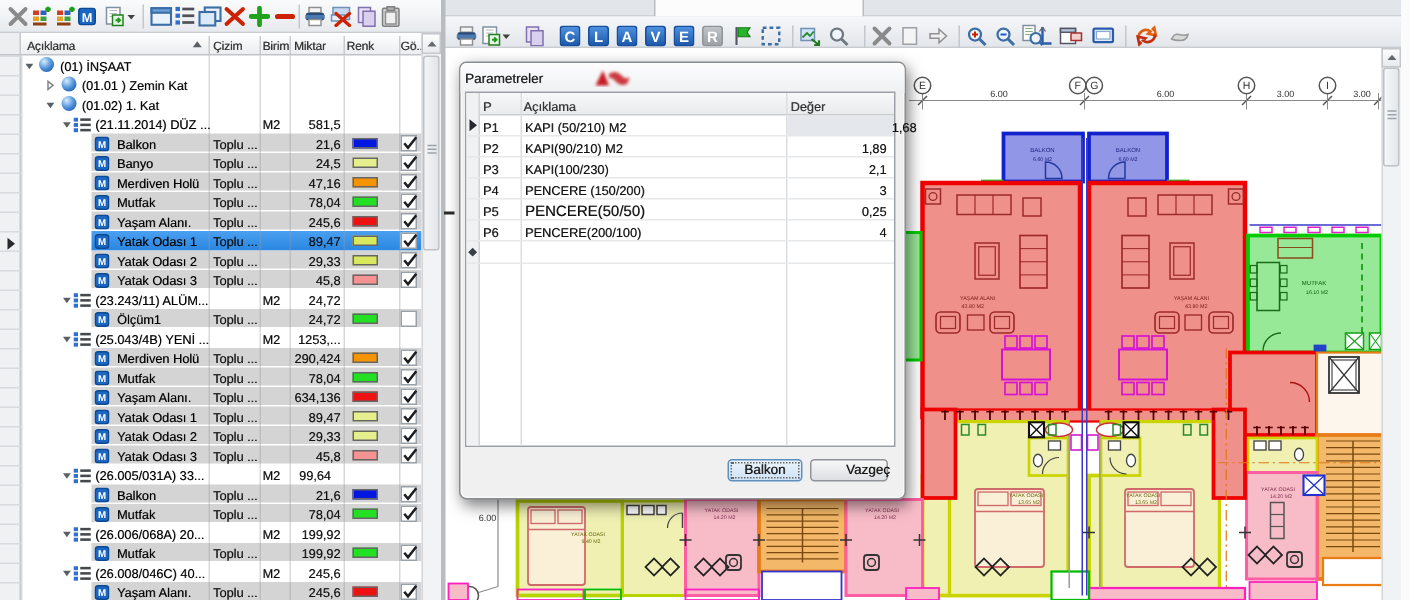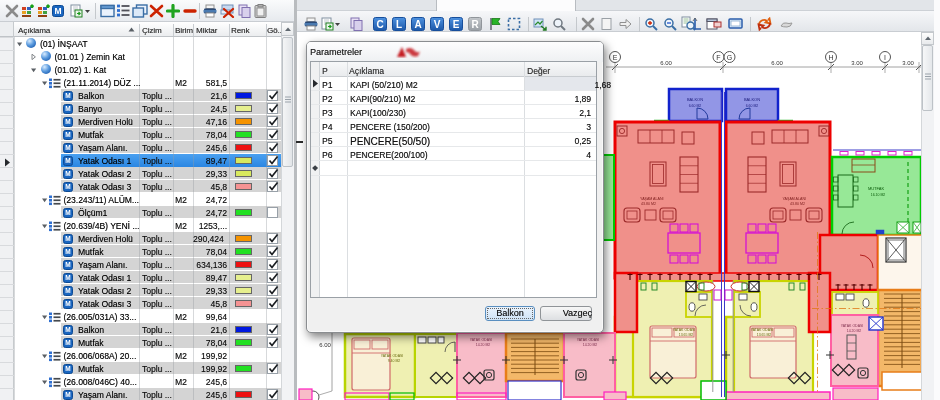--- a/index.html
+++ b/index.html
@@ -278,30 +278,30 @@
     <path d="M1 1.5 L6.2 1.5 L3.6 5.2 Z" fill="#5a5f64"></path>
   </svg>
 <svg style="position:absolute;left:49px;top:220px" width="12" height="12" viewBox="0 0 12 12">
     <rect x="0" y="1.5" width="3" height="2.6" fill="#2f6fd0"></rect>
     <rect x="4.5" y="1.9" width="7" height="1.7" fill="#45494e"></rect>
     <rect x="0" y="5" width="3" height="2.6" fill="#2f6fd0"></rect>
     <rect x="4.5" y="5.4" width="7" height="1.7" fill="#45494e"></rect>
     <rect x="0" y="8.5" width="3" height="2.6" fill="#2f6fd0"></rect>
     <rect x="4.5" y="8.9" width="7" height="1.7" fill="#45494e"></rect>
   </svg>
-<div class="t" style="left:63.5px;top:221px;font-size:8.5px;color:#000;">(20.639/4B) YENİ ...</div>
+<div class="t" style="left:63.5px;top:221px;font-size:8.5px;color:#000;">(25.043/4B) YENİ ...</div>
 <div class="t" style="left:175px;top:221px;font-size:8.5px;color:#111;">M2</div>
 <div class="t" style="left:193px;top:221px;width:34px;text-align:right;font-size:8.5px;color:#111;">1253,...</div>
 <svg style="position:absolute;left:63px;top:233.5px" width="10" height="10" viewBox="0 0 10 10">
     <rect x="0.5" y="0.5" width="9" height="9" rx="2" fill="#1a66c0" stroke="#0c4a94"></rect>
     <text x="5.0" y="7.4" font-family="Liberation Sans" font-size="6.5" font-weight="bold" fill="#fff" text-anchor="middle">M</text>
   </svg>
 <div class="t" style="left:78px;top:234px;font-size:8.5px;color:#000;">Merdiven Holü</div>
 <div class="t" style="left:142px;top:234px;font-size:8.5px;color:#111;">Toplu ...</div>
-<div class="t" style="left:193px;top:234px;width:22px;text-align:right;font-size:8.5px;color:#111;">290,424</div>
+<div class="t" style="left:193px;top:234px;width:34px;text-align:right;font-size:8.5px;color:#111;">290,424</div>
 <div style="position:absolute;left:235px;top:235px;width:17px;height:7px;background:#f59300;border:1px solid #666;"></div>
 <div style="position:absolute;left:267px;top:233px;width:11px;height:11px;background:#fff;border:1px solid #98a0a8;"></div>
 <svg style="position:absolute;left:266px;top:232px" width="14" height="13" viewBox="0 0 14 13">
     <path d="M3.5 6.5 L6 9.5 L11.5 2.5" stroke="#1a1d21" stroke-width="1.7" fill="none"></path>
   </svg>
 <svg style="position:absolute;left:63px;top:246.5px" width="10" height="10" viewBox="0 0 10 10">
     <rect x="0.5" y="0.5" width="9" height="9" rx="2" fill="#1a66c0" stroke="#0c4a94"></rect>
     <text x="5.0" y="7.4" font-family="Liberation Sans" font-size="6.5" font-weight="bold" fill="#fff" text-anchor="middle">M</text>
   </svg>
 <div class="t" style="left:78px;top:247px;font-size:8.5px;color:#000;">Mutfak</div>
@@ -366,21 +366,21 @@
 <svg style="position:absolute;left:49px;top:311px" width="12" height="12" viewBox="0 0 12 12">
     <rect x="0" y="1.5" width="3" height="2.6" fill="#2f6fd0"></rect>
     <rect x="4.5" y="1.9" width="7" height="1.7" fill="#45494e"></rect>
     <rect x="0" y="5" width="3" height="2.6" fill="#2f6fd0"></rect>
     <rect x="4.5" y="5.4" width="7" height="1.7" fill="#45494e"></rect>
     <rect x="0" y="8.5" width="3" height="2.6" fill="#2f6fd0"></rect>
     <rect x="4.5" y="8.9" width="7" height="1.7" fill="#45494e"></rect>
   </svg>
 <div class="t" style="left:63.5px;top:312px;font-size:8.5px;color:#000;">(26.005/031A) 33...</div>
 <div class="t" style="left:175px;top:312px;font-size:8.5px;color:#111;">M2</div>
-<div class="t" style="left:193px;top:312px;width:34px;text-align:right;font-size:8.5px;color:#111;">99,64</div>
+<div class="t" style="left:193px;top:312px;width:34px;text-align:center;font-size:8.5px;color:#111;">99,64</div>
 <svg style="position:absolute;left:63px;top:324.5px" width="10" height="10" viewBox="0 0 10 10">
     <rect x="0.5" y="0.5" width="9" height="9" rx="2" fill="#1a66c0" stroke="#0c4a94"></rect>
     <text x="5.0" y="7.4" font-family="Liberation Sans" font-size="6.5" font-weight="bold" fill="#fff" text-anchor="middle">M</text>
   </svg>
 <div class="t" style="left:78px;top:325px;font-size:8.5px;color:#000;">Balkon</div>
 <div class="t" style="left:142px;top:325px;font-size:8.5px;color:#111;">Toplu ...</div>
 <div class="t" style="left:193px;top:325px;width:34px;text-align:right;font-size:8.5px;color:#111;">21,6</div>
 <div style="position:absolute;left:235px;top:326px;width:17px;height:7px;background:#0018e0;border:1px solid #666;"></div>
 <div style="position:absolute;left:267px;top:324px;width:11px;height:11px;background:#fff;border:1px solid #98a0a8;"></div>
 <svg style="position:absolute;left:266px;top:323px" width="14" height="13" viewBox="0 0 14 13">
@@ -1031,12 +1031,12 @@
 <div class="t" style="left:350px;top:149.5px;font-size:8.5px;color:#111;">PENCERE(200/100)</div>
 <div class="t" style="left:524px;top:149.5px;width:67px;text-align:right;font-size:8.5px;color:#111;">4</div>
 <svg style="position:absolute;left:311px;top:164px" width="8" height="8" viewBox="0 0 8 8">
     <rect x="2" y="2" width="4.2" height="4.2" fill="#3a3f45" transform="rotate(45 4.1 4.1)"></rect>
   </svg>
 <div style="position:absolute;left:311px;top:175px;width:285px;height:1px;background:#e6e8ea;"></div>
 <div style="position:absolute;left:485px;top:306px;width:50px;height:15px;background:linear-gradient(#eaf3fc,#cfe3f6);border:1px solid #5a8fc0;border-radius:3px;"></div>
 <div style="position:absolute;left:487px;top:308px;width:46px;height:11px;border:1px dotted #666;"></div>
 <div class="t" style="left:485px;top:308px;width:50px;text-align:center;font-size:9px;color:#111;">Balkon</div>
 <div style="position:absolute;left:540px;top:306px;width:52px;height:15px;background:linear-gradient(#f7f7f7,#dddfe2);border:1px solid #909498;border-radius:3px;"></div>
-<div class="t" style="left:540px;top:308px;width:52px;text-align:right;font-size:9px;color:#111;">Vazgeç</div>
+<div class="t" style="left:540px;top:308px;width:52px;text-align:left;font-size:9px;color:#111;padding-left:24px;">Vazgeç</div>
 </body></html>

